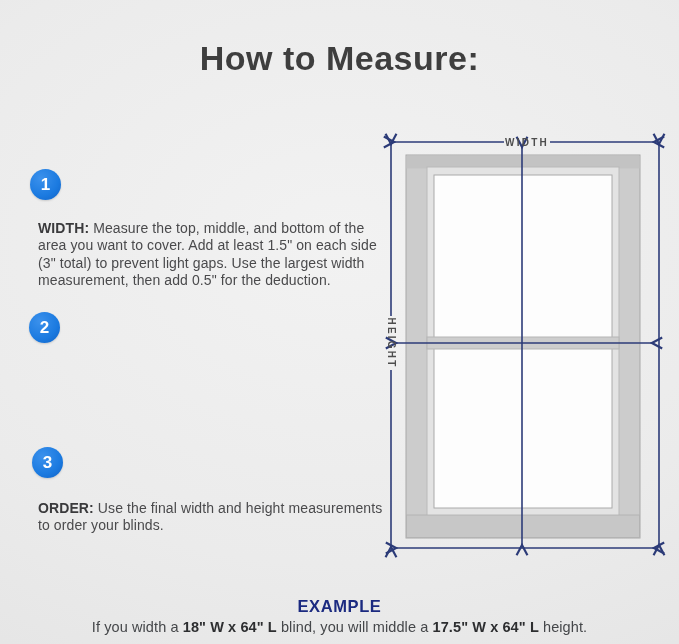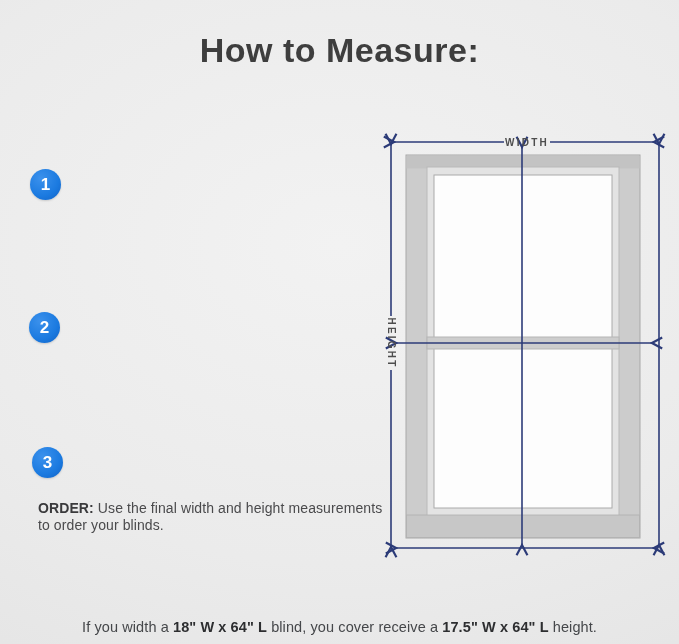--- a/index.html
+++ b/index.html
@@ -2,21 +2,21 @@
 <html><head>
 <meta charset="utf-8">
 <style>
   html,body{margin:0;padding:0;}
   body{font-family:"Liberation Sans","DejaVu Sans",sans-serif;background:#dcdcdc;}
   .stage{
     position:relative;width:679px;height:644px;overflow:hidden;
     background:radial-gradient(ellipse 120% 90% at 50% 38%, #f2f2f2 0%, #ebebeb 55%, #e2e2e2 100%);
   }
   
-  .title-wrap{position:absolute;top:32px;left:0;width:100%;text-align:center;}
+  .title-wrap{position:absolute;top:40px;left:0;width:100%;text-align:center;}
   .title-line1{
     font-size:34px;font-weight:700;color:#3e3e3e;letter-spacing:0.5px;line-height:1.1;
   }
   .title-line2{margin-top:0px;line-height:1.05;}
   .title-highlight{
     font-size:42px;font-weight:800;letter-spacing:0.5px;
     background:linear-gradient(180deg,#4b92ea 0%,#2368d6 55%,#164bbd 100%);
     -webkit-background-clip:text;background-clip:text;
     -webkit-text-fill-color:transparent;color:#1d5fd0;
   }
@@ -56,20 +56,21 @@
 </head>
 <body>
 
 <div class="stage">
 
   <div class="title-wrap">
     <div class="title-line1">How to Measure:</div>
   </div>
 
   <div class="step-badge" id="badge-1">1</div>
+  <p class="step-text" id="text-1"><b>WIDTH:</b><span> Measure the top, middle, and bottom of the area you want to cover. Add at least 1.5" on each side (3" total) to prevent light gaps. Use the largest width measurement, then add 0.5" for the deduction.</span></p>
 
   <div class="step-badge" id="badge-2">2</div>
 
   <div class="step-badge" id="badge-3">3</div>
   <p class="step-text" id="text-3"><b>ORDER:</b><span> Use the final width and height measurements to order your blinds.</span></p>
 
   <svg class="diagram" viewBox="0 0 300 440" xmlns="http://www.w3.org/2000/svg">
     <defs>
       <marker id="ah" viewBox="0 0 10 10" refX="1.5" refY="5" markerWidth="8.5" markerHeight="8.5" orient="auto-start-reverse">
         <path d="M9,1 L1.5,5 L9,9" fill="none" stroke="#2c3b78" stroke-width="1.6"></path>
@@ -99,15 +100,16 @@
 
       <line x1="286" y1="20" x2="286" y2="421" marker-start="url(#ah)" marker-end="url(#ah)"></line>
 
       <line x1="149" y1="23" x2="149" y2="421" marker-start="url(#ah)" marker-end="url(#ah)"></line>
     </g>
 
     <text x="154" y="22" text-anchor="middle" font-size="10" font-weight="bold" letter-spacing="2.2" fill="#4d4d4d" font-family="Liberation Sans, sans-serif">WIDTH</text>
     <text x="18" y="222.5" text-anchor="middle" font-size="10" font-weight="bold" letter-spacing="2.2" fill="#4d4d4d" font-family="Liberation Sans, sans-serif" transform="rotate(90 18 219)">HEIGHT</text>
   </svg>
 
-  <div class="example-line"><span>If you width a </span><b>18" W x 64" L</b><span> blind, you cover receive a </span><b>17.5" W x 64" L</b><span> height.</span></div>
+  <div class="example-heading">EXAMPLE</div>
+  <div class="example-line"><span>If you width a </span><b>18" W x 64" L</b><span> blind, you will middle a </span><b>17.5" W x 64" L</b><span> height.</span></div>
 
 </div>
 
 </body></html>

